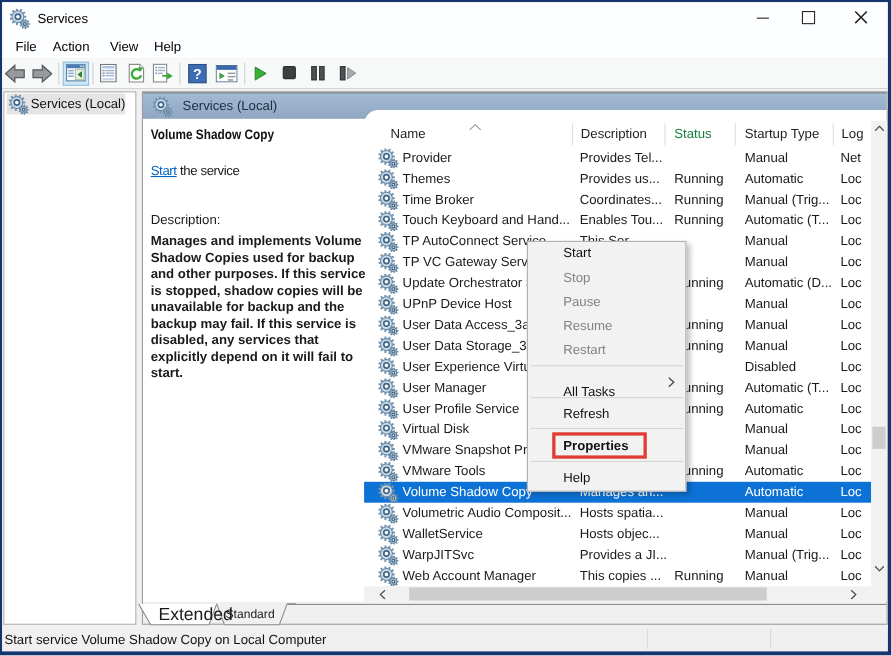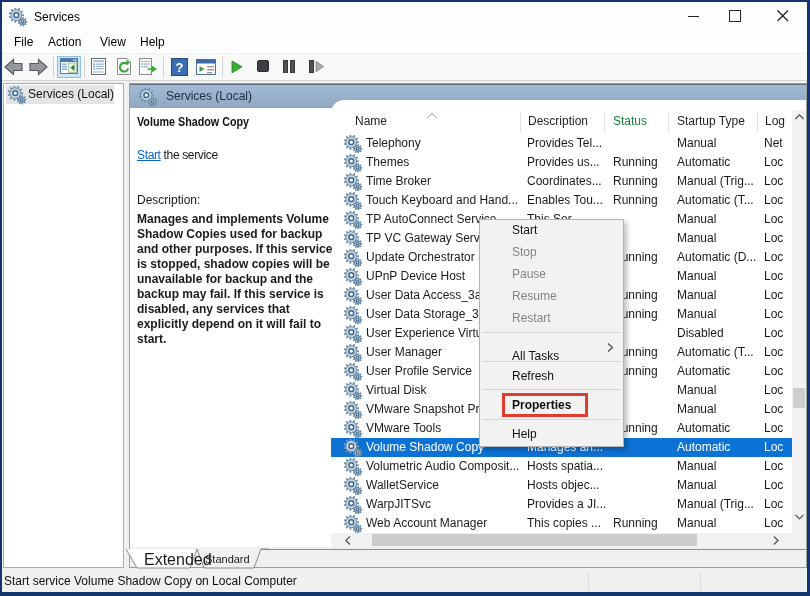--- a/index.html
+++ b/index.html
@@ -155,21 +155,21 @@
 
 <div style="position:absolute;left:331px;top:134px;width:461px;height:19px;overflow:hidden">
     <svg width="20" height="19" viewBox="0 0 20 19" style="position:absolute;left:13px;top:1px">
       <path d="M12.50 7.20 L14.20 7.20 M11.67 10.01 L13.10 10.93 M9.46 11.93 L10.17 13.48 M6.56 12.35 L6.32 14.03 M3.89 11.13 L2.78 12.41 M2.31 8.67 L0.68 9.14 M2.31 5.73 L0.68 5.26 M3.89 3.27 L2.78 1.99 M6.56 2.05 L6.32 0.37 M9.46 2.47 L10.17 0.92 M11.67 4.39 L13.10 3.47" stroke="#7897b1" stroke-width="1.9" stroke-linecap="round"></path>
       <circle cx="7.3" cy="7.2" r="5.4" fill="#ccdae6" stroke="#6d8ca8" stroke-width="1"></circle>
       <circle cx="7.3" cy="7.2" r="2.4" fill="#fdfeff" stroke="#3f6587" stroke-width="1.5"></circle>
       <path d="M16.50 13.80 L17.70 13.80 M15.82 15.66 L16.74 16.44 M14.10 16.66 L14.31 17.84 M12.15 16.31 L11.55 17.35 M10.87 14.79 L9.75 15.20 M10.87 12.81 L9.75 12.40 M12.15 11.29 L11.55 10.25 M14.10 10.94 L14.31 9.76 M15.82 11.94 L16.74 11.16" stroke="#6f8fa9" stroke-width="1.5" stroke-linecap="round"></path>
       <circle cx="13.6" cy="13.8" r="3.1" fill="#b4c7d6" stroke="#5f819e" stroke-width="0.9"></circle>
       <circle cx="13.6" cy="13.8" r="1.3" fill="#eef3f7" stroke="#3f6587" stroke-width="1.1"></circle>
     </svg>
-    <span class="t" style="left:35px;top:3px;color:#1a1a1a">Telephony</span>
+    <span class="t" style="left:35px;top:3px;color:#1a1a1a">Provider</span>
     <span class="t" style="left:196px;top:3px;color:#1a1a1a">Provides Tel...</span>
     <span class="t" style="left:346px;top:3px;color:#1a1a1a">Manual</span>
     <span class="t" style="left:433px;top:3px;color:#1a1a1a">Net</span>
   </div>
 <div style="position:absolute;left:331px;top:153px;width:461px;height:19px;overflow:hidden">
     <svg width="20" height="19" viewBox="0 0 20 19" style="position:absolute;left:13px;top:1px">
       <path d="M12.50 7.20 L14.20 7.20 M11.67 10.01 L13.10 10.93 M9.46 11.93 L10.17 13.48 M6.56 12.35 L6.32 14.03 M3.89 11.13 L2.78 12.41 M2.31 8.67 L0.68 9.14 M2.31 5.73 L0.68 5.26 M3.89 3.27 L2.78 1.99 M6.56 2.05 L6.32 0.37 M9.46 2.47 L10.17 0.92 M11.67 4.39 L13.10 3.47" stroke="#7897b1" stroke-width="1.9" stroke-linecap="round"></path>
       <circle cx="7.3" cy="7.2" r="5.4" fill="#ccdae6" stroke="#6d8ca8" stroke-width="1"></circle>
       <circle cx="7.3" cy="7.2" r="2.4" fill="#fdfeff" stroke="#3f6587" stroke-width="1.5"></circle>
       <path d="M16.50 13.80 L17.70 13.80 M15.82 15.66 L16.74 16.44 M14.10 16.66 L14.31 17.84 M12.15 16.31 L11.55 17.35 M10.87 14.79 L9.75 15.20 M10.87 12.81 L9.75 12.40 M12.15 11.29 L11.55 10.25 M14.10 10.94 L14.31 9.76 M15.82 11.94 L16.74 11.16" stroke="#6f8fa9" stroke-width="1.5" stroke-linecap="round"></path>

